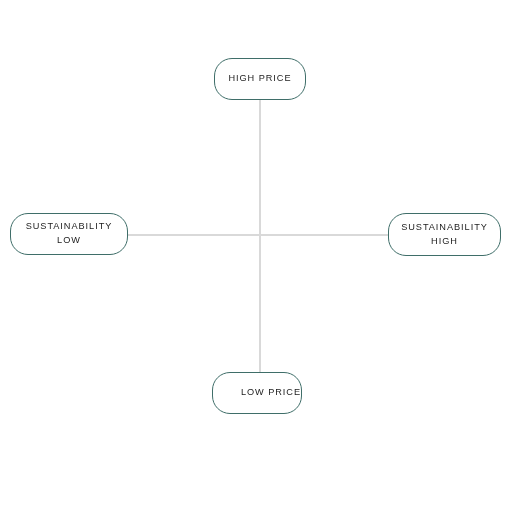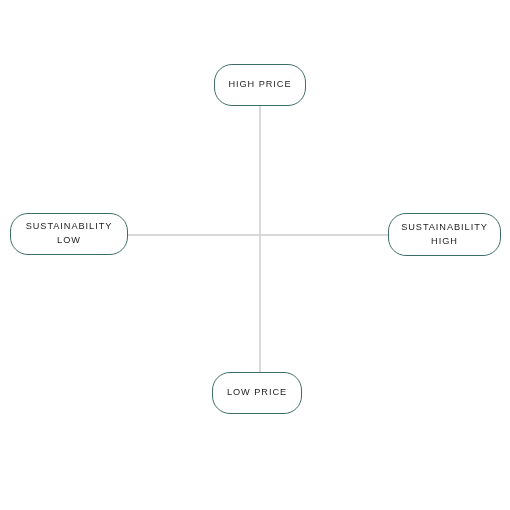--- a/index.html
+++ b/index.html
@@ -50,22 +50,22 @@
   .node-label {
     color: #1c1c1c;
     font-size: 9.2px;
     line-height: 1.5;
     letter-spacing: 0.95px;
     text-transform: uppercase;
     white-space: pre-line;
     font-weight: 400;
   }
 
-  .node-top    { left: 214px; top: 58px;  width: 92px;  height: 42px; margin-top: 6px; }
-  .node-bottom { left: 212px; top: 372px; width: 90px;  height: 42px; }
+  .node-top    { left: 214px; top: 58px;  width: 92px;  height: 42px; }
+  .node-bottom { left: 212px; top: 372px; width: 90px;  height: 42px; justify-content: flex-end; }
   .node-left   { left: 10px;  top: 213px; width: 118px; height: 42px; }
   .node-right  { left: 388px; top: 213px; width: 113px; height: 43px; }
 </style>
 </head>
 <body>
 
 <div id="canvas">
 
   <div class="axis axis-vertical"></div>
   <div class="axis axis-horizontal"></div>

